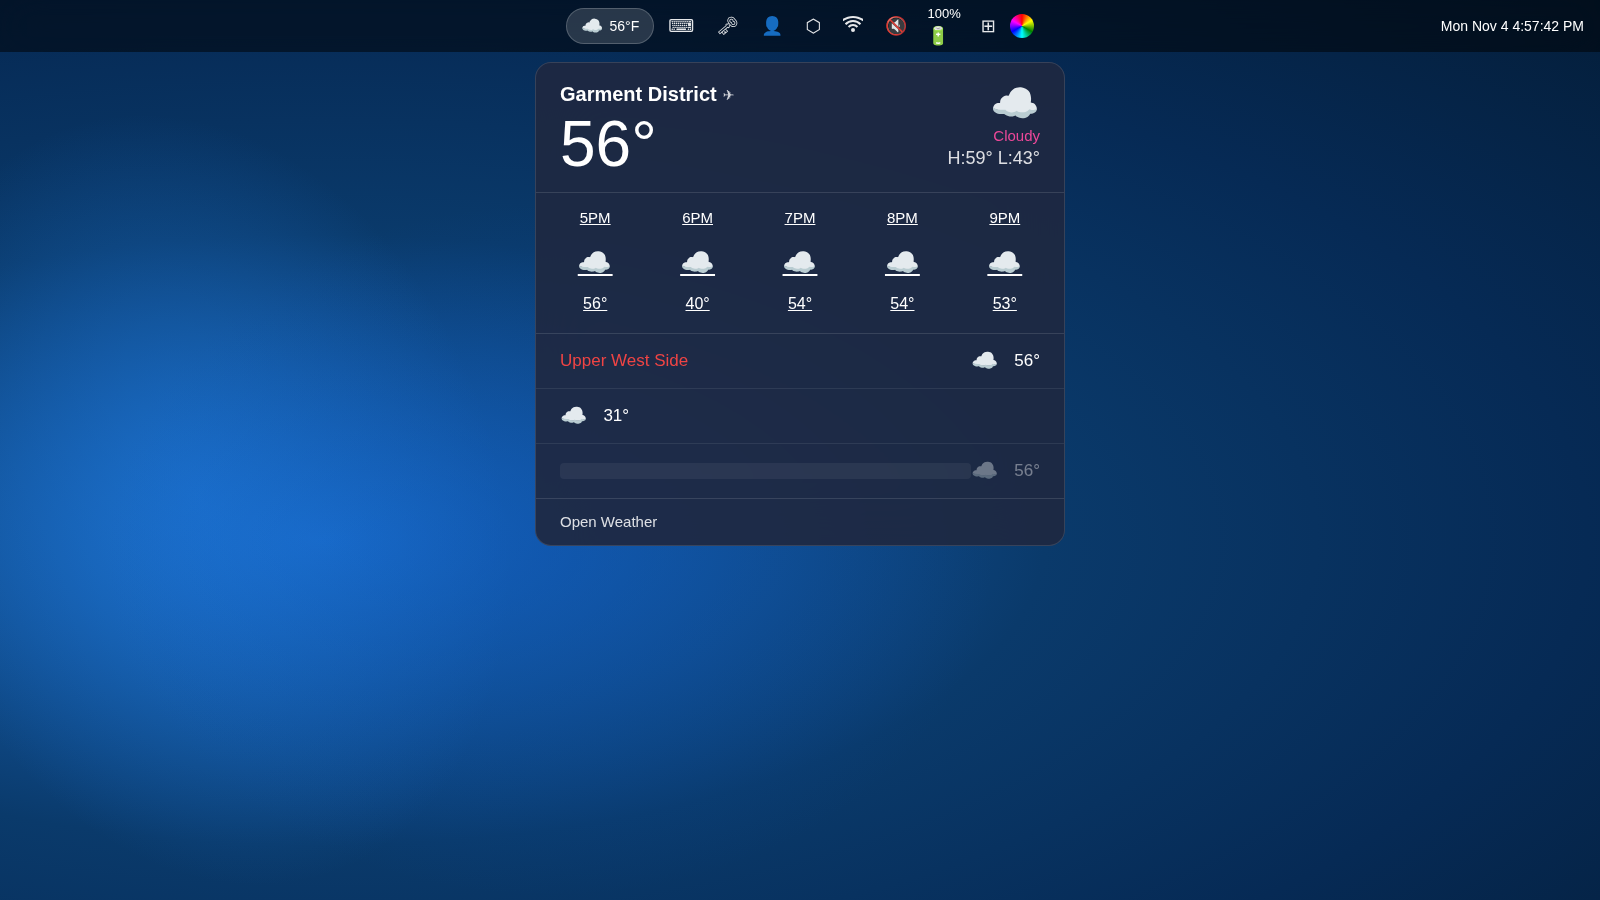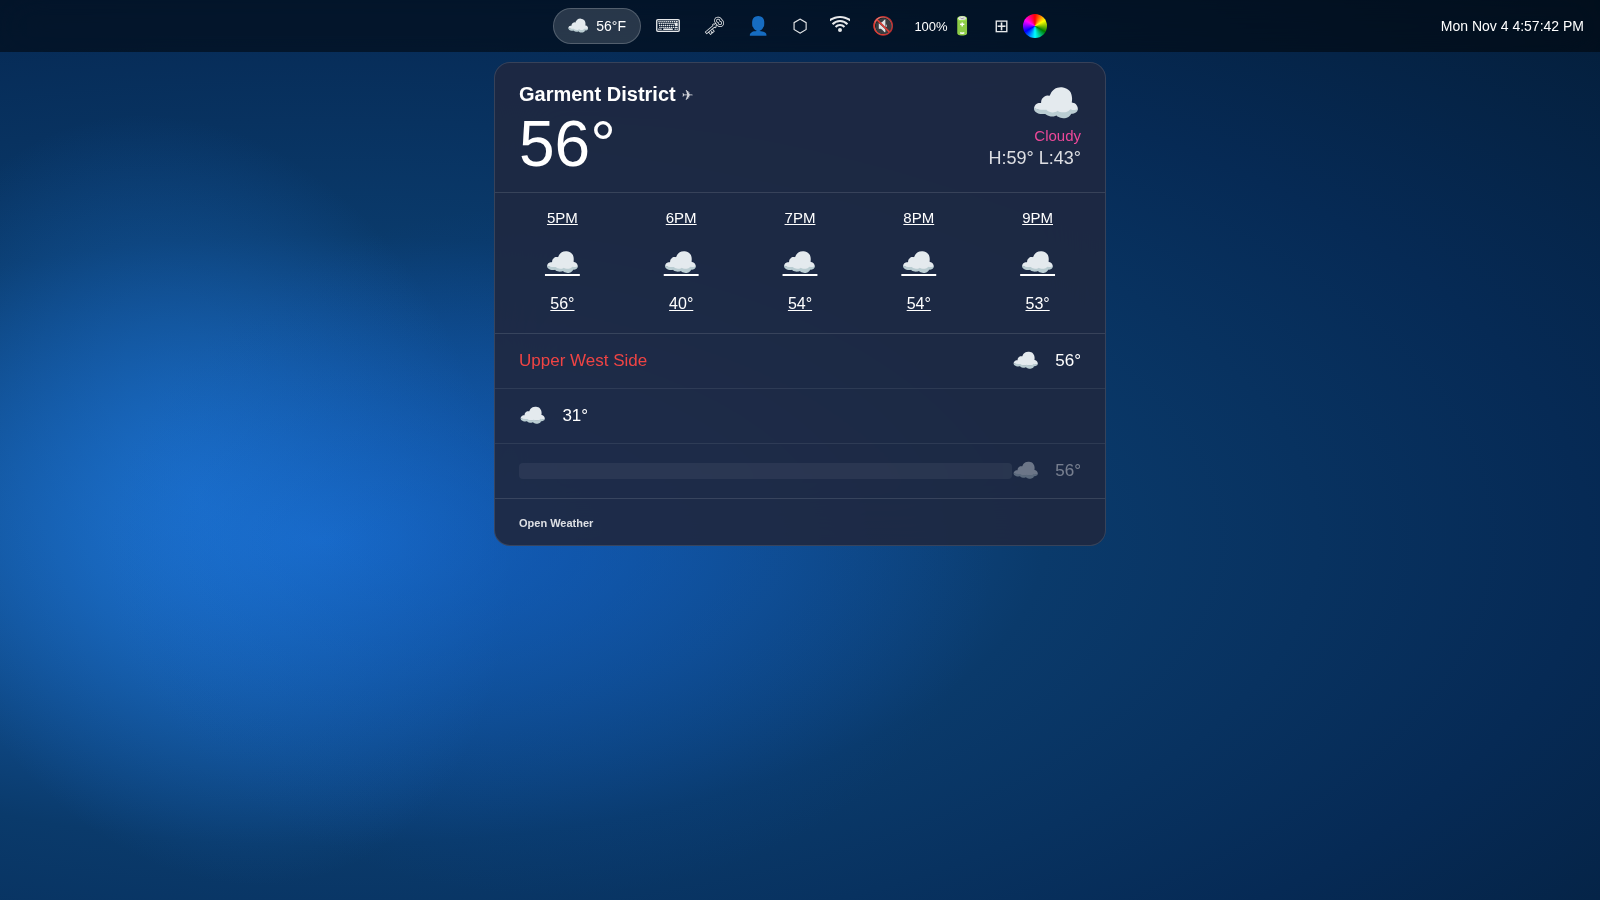--- a/index.html
+++ b/index.html
@@ -96,21 +96,21 @@
       font-size: 14px;
       font-weight: 500;
     }
 
     
     .weather-popup {
       position: absolute;
       top: 62px;
       left: 50%;
       transform: translateX(-50%);
-      width: 612px;
+      width: 530px;
       background: rgba(30, 40, 65, 0.92);
       backdrop-filter: blur(30px);
       border-radius: 16px;
       border: 1px solid rgba(255,255,255,0.12);
       color: white;
       overflow: hidden;
       z-index: 50;
     }
 
     .popup-header {
@@ -241,23 +241,22 @@
     }
 
     
     .open-weather-row {
       padding: 14px 24px;
       border-top: 1px solid rgba(255,255,255,0.12);
       cursor: pointer;
     }
 
     .open-weather-label {
-      font-size: 11px;
+      font-size: 15px;
       color: rgba(255,255,255,0.85);
-      font-weight: bold;
     }
 
     
     .color-circle {
       width: 24px;
       height: 24px;
       border-radius: 50%;
       background: conic-gradient(red, yellow, green, cyan, blue, magenta, red);
     }
   </style>
@@ -281,21 +280,21 @@
     <span class="menubar-icon">🗝</span>
     <span class="menubar-icon">👤</span>
     <span class="menubar-icon">⬡</span>
     <span class="menubar-icon">
       <svg width="20" height="16" viewBox="0 0 20 16" fill="white">
         <path d="M10 12a2 2 0 1 1 0 4 2 2 0 0 1 0-4zm0-4a7 7 0 0 1 5.2 2.3l-1.5 1.5A5 5 0 0 0 10 10a5 5 0 0 0-3.7 1.8L4.8 10.3A7 7 0 0 1 10 8zm0-4a11 11 0 0 1 8.2 3.6l-1.5 1.5A9 9 0 0 0 10 6a9 9 0 0 0-6.7 3.1L1.8 7.6A11 11 0 0 1 10 4zm0-4C15.5 0 20.3 2.3 24 6l-1.5 1.5C19.2 4.2 14.8 2 10 2S.8 4.2-2.5 7.5L-4 6C-.3 2.3 4.5 0 10 0z"></path>
       </svg>
     </span>
     <span class="menubar-icon">🔇</span>
 
-    <div style="display:flex;align-items:center;gap:4px;padding:0 6px;">
+    <div style="display:flex;align-items:flex-start;gap:4px;padding:0 6px;flex-direction:column;">
       <span style="color:white;font-size:13px;">100%</span>
       <span style="font-size:18px;">🔋</span>
     </div>
 
     <span class="menubar-icon">⊞</span>
 
     <div class="color-circle" style="width:24px;height:24px;border-radius:50%;background:conic-gradient(red,yellow,green,cyan,blue,magenta,red);cursor:pointer;"></div>
   </div>
 
   <div class="menubar-right">

